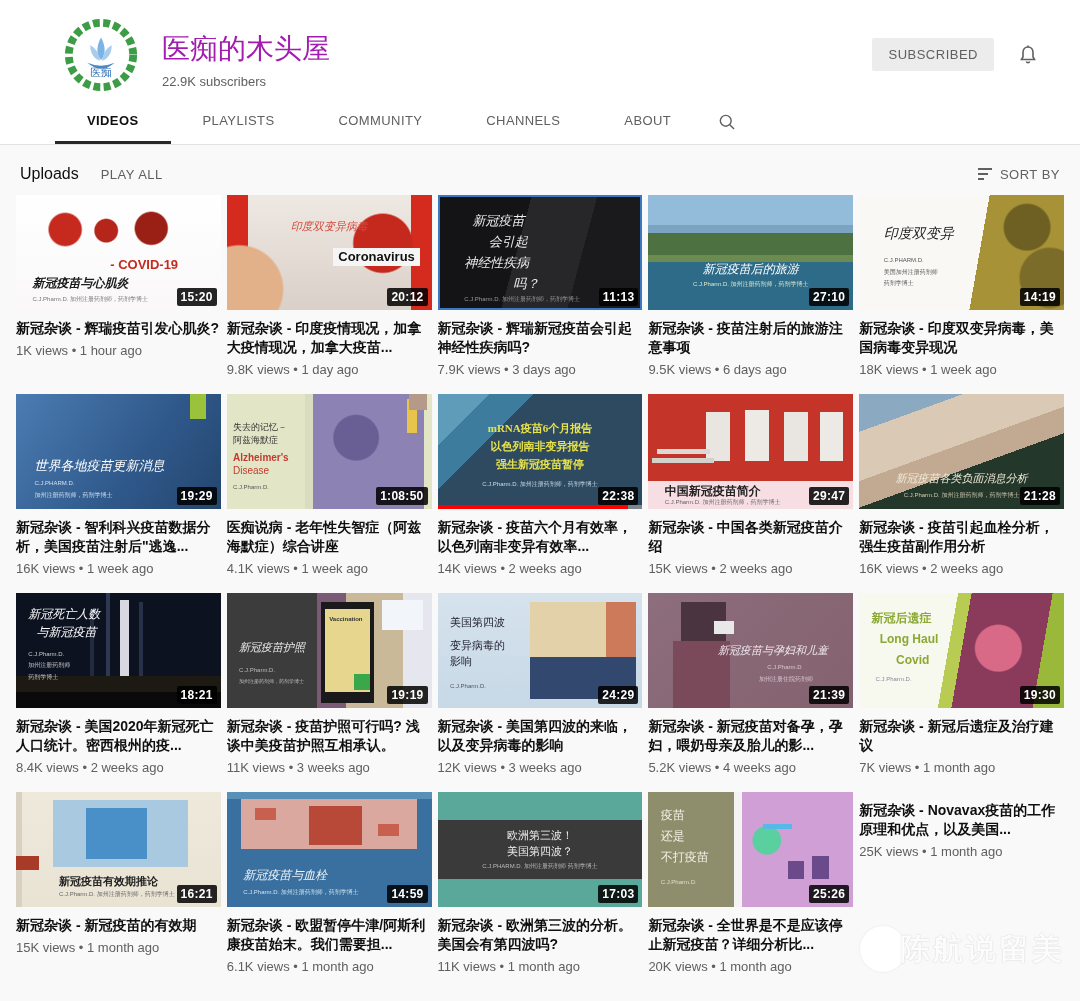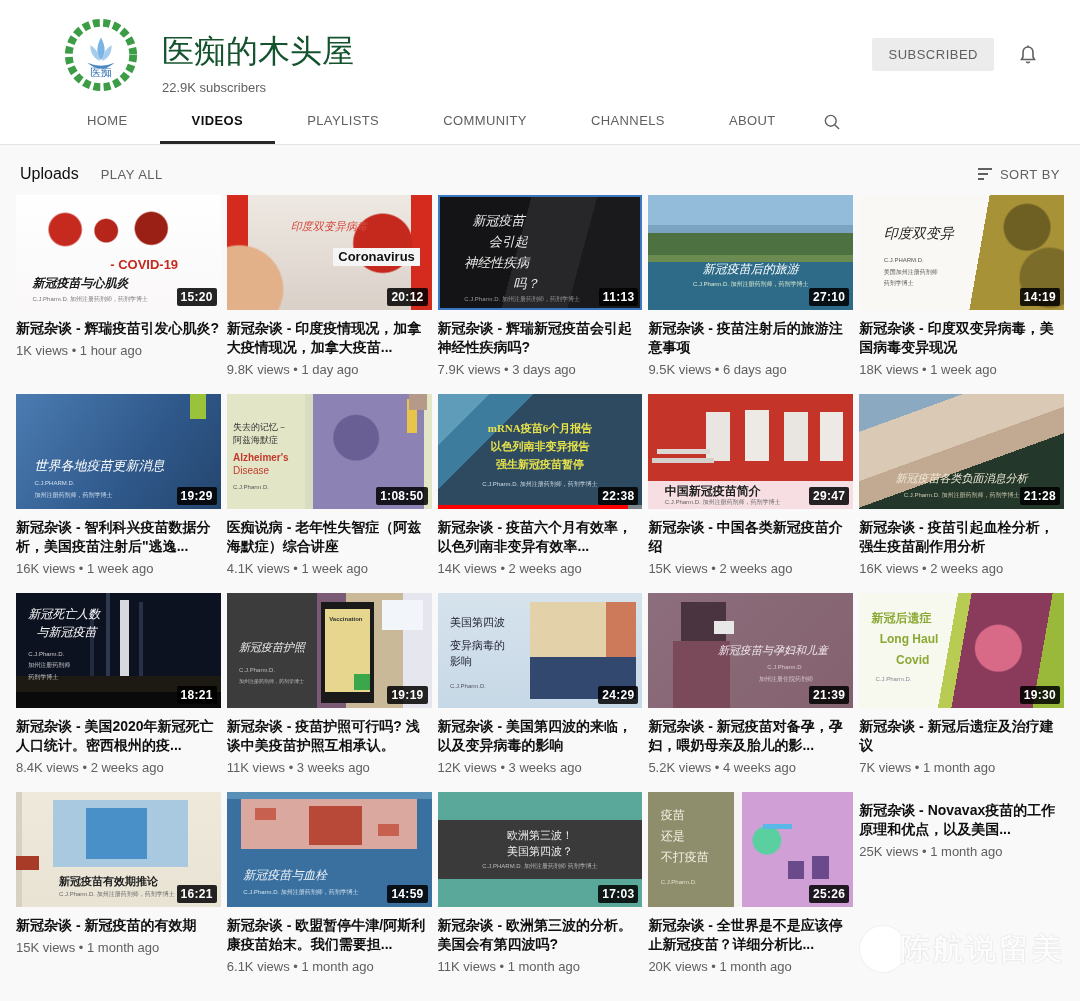--- a/index.html
+++ b/index.html
@@ -6,21 +6,21 @@
   html,body { width:1080px; height:1001px; overflow:hidden; }
   body {
     font-family: "Liberation Sans", sans-serif;
     background:#f9f9f9; color:#0f0f0f; position:relative;
   }
   
   .channel-header { background:#fff; border-bottom:1px solid #e3e3e3; }
   .header-top { display:flex; align-items:flex-start; padding:16px 40px 0 62px; height:100px; }
   .avatar { width:78px; height:78px; border-radius:50%; flex:0 0 auto; background:#fff; }
   .ch-id { margin-left:22px; padding-top:14px; flex:1; }
-  .ch-name { font-size:32px; color:#14532d; }
+  .ch-name { font-size:28px; color:#a21caf; }
   .ch-subs { font-size:13px; color:#606060; margin-top:6px; }
   .header-actions { display:flex; align-items:center; gap:22px; padding-top:22px; }
   .subscribed-btn {
     background:#ececec; color:#606060; border:none; font-family:inherit;
     font-size:13px; font-weight:500; letter-spacing:.5px; padding:9px 16px;
     border-radius:2px; cursor:pointer;
   }
   .bell { width:24px; height:24px; }
   
   .tabs-row { display:flex; align-items:center; padding-left:55px; height:44px; }
@@ -100,21 +100,20 @@
       <button class="subscribed-btn">SUBSCRIBED</button>
       <svg class="bell" viewBox="0 0 24 24">
         <path d="M12 4 C9 4 7 6.5 7 9.5 L7 14 L5.5 16.5 L18.5 16.5 L17 14 L17 9.5 C17 6.5 15 4 12 4 Z" fill="none" stroke="#606060" stroke-width="1.6"></path>
         <path d="M10.3 18.5 a1.8 1.8 0 0 0 3.4 0" fill="none" stroke="#606060" stroke-width="1.6"></path>
         <path d="M12 2.6 L12 4" stroke="#606060" stroke-width="1.6"></path>
       </svg>
     </div>
   </div>
   <div class="tabs-row">
 
-    <div class="tab">HOME</div>
       <div class="tab active">VIDEOS</div>
       <div class="tab">PLAYLISTS</div>
       <div class="tab">COMMUNITY</div>
       <div class="tab">CHANNELS</div>
       <div class="tab">ABOUT</div>
       <span class="tab-search">
       <svg width="20" height="20" viewBox="0 0 24 24">
         <circle cx="10.5" cy="10.5" r="6.5" fill="none" stroke="#606060" stroke-width="1.7"></circle>
         <line x1="15.3" y1="15.3" x2="20.5" y2="20.5" stroke="#606060" stroke-width="1.7"></line>
       </svg>

